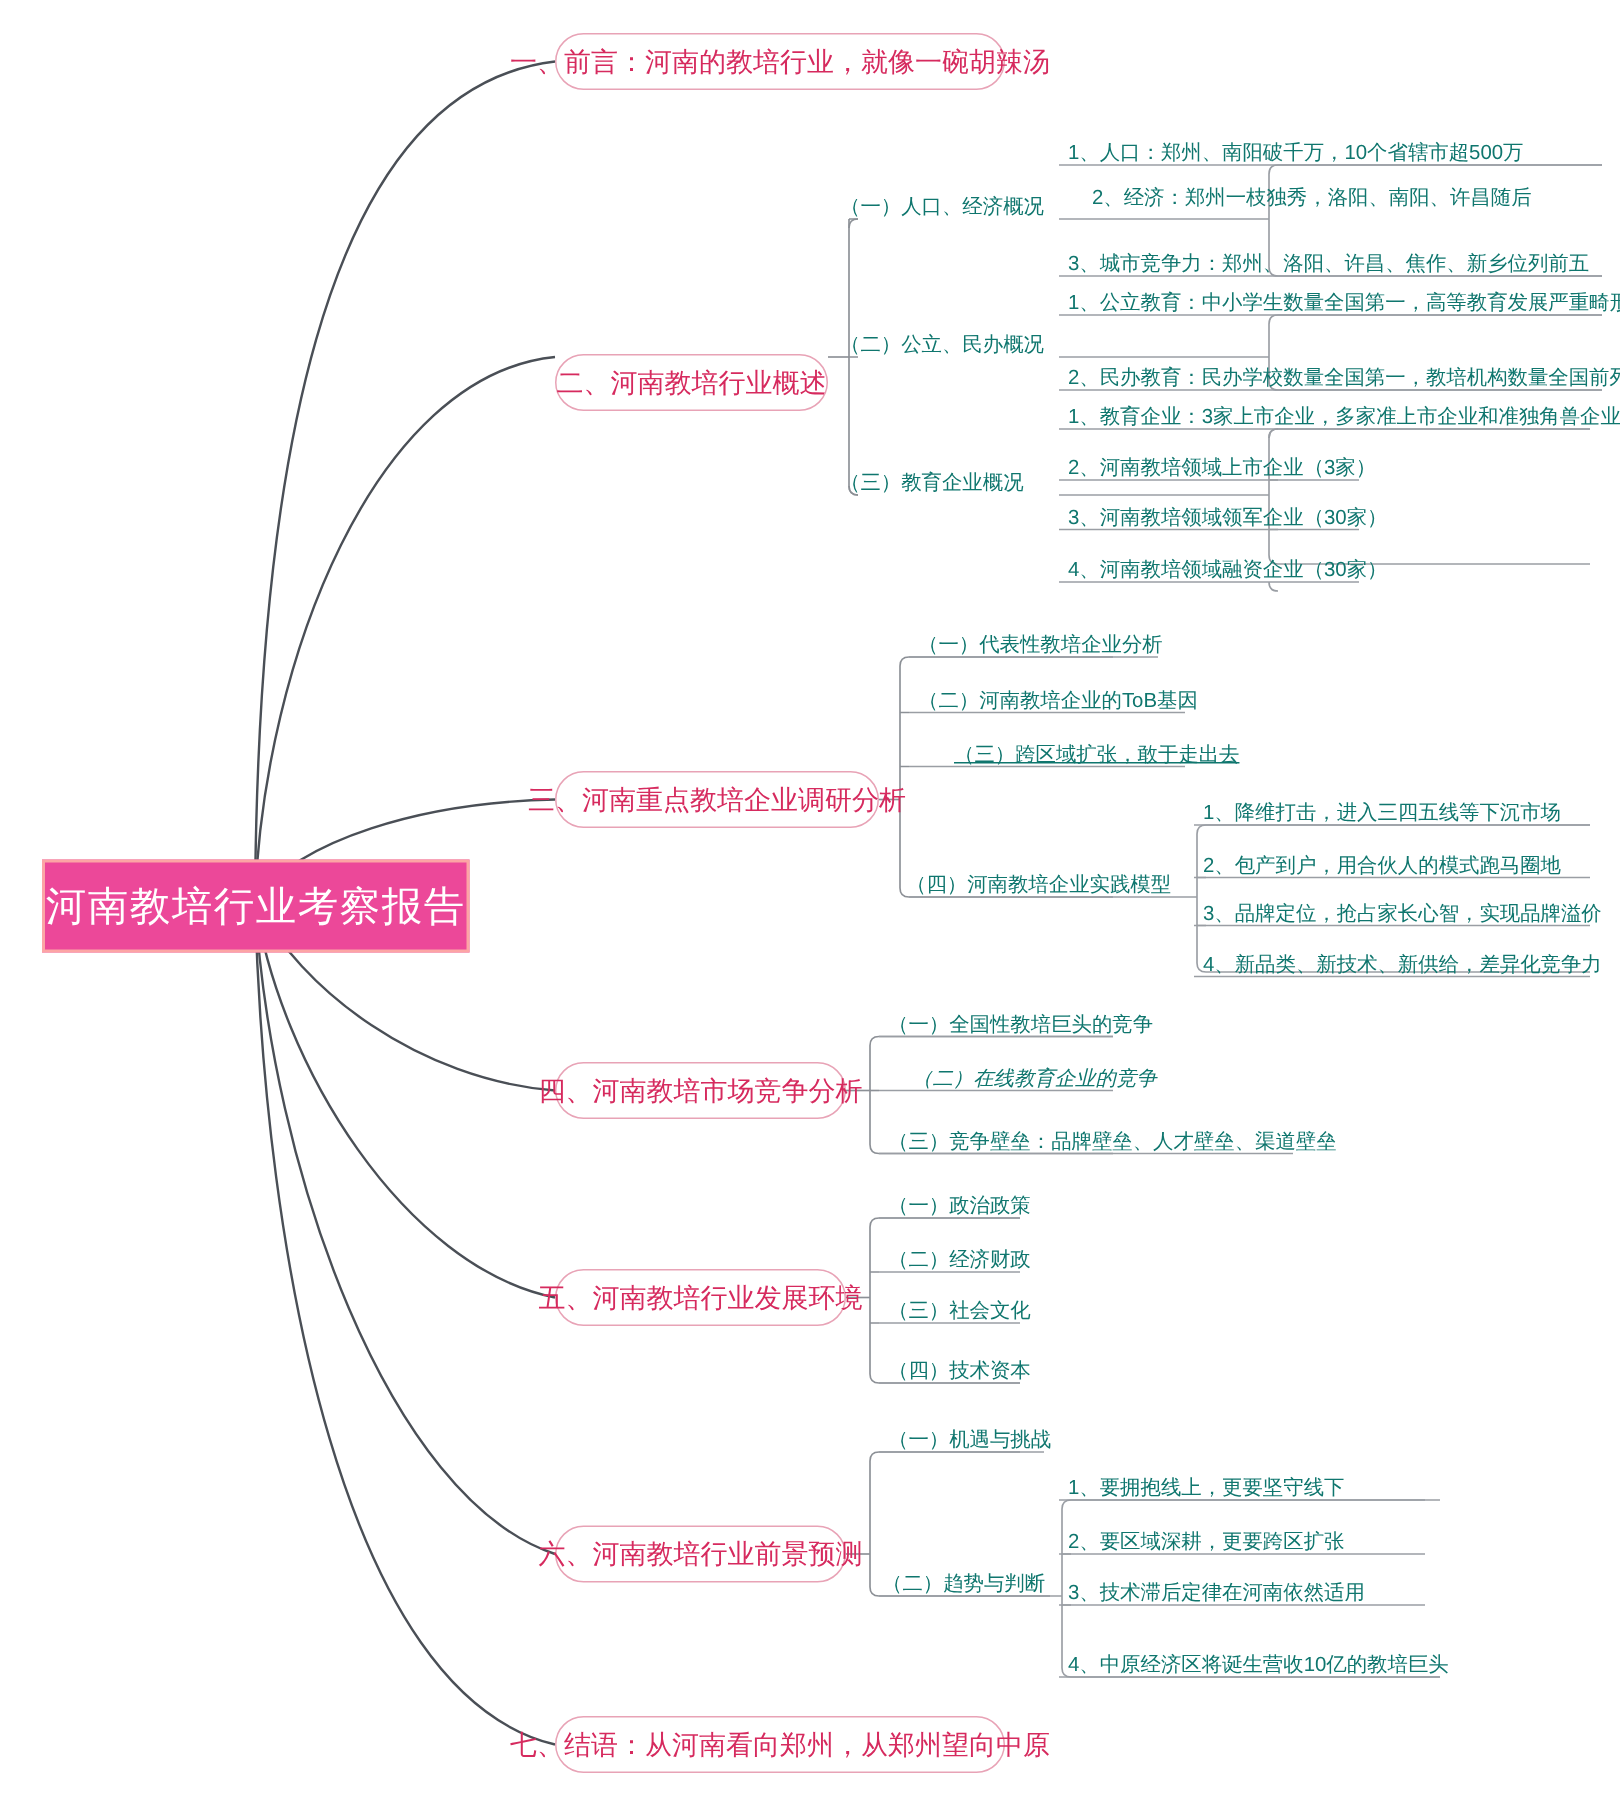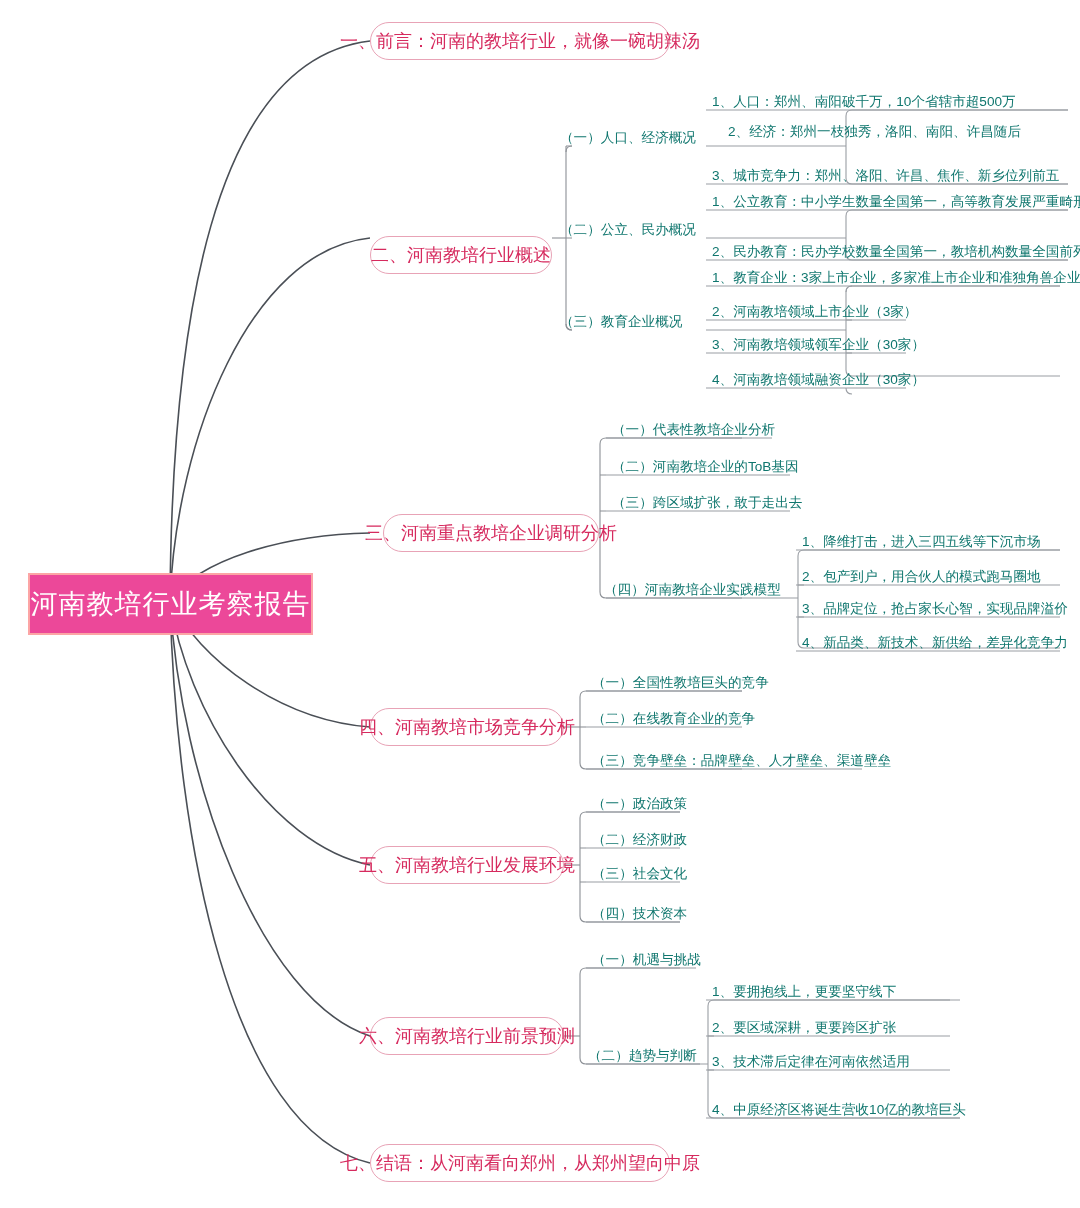--- a/index.html
+++ b/index.html
@@ -113,21 +113,21 @@
 </div>
 
 <div class="l1" style="left:370px;top:22px;width:300px;height:38px;">
   <span>一、前言：河南的教培行业，就像一碗胡辣汤</span>
 </div>
 
 <div class="l1" style="left:370px;top:236px;width:182px;height:38px;">
   <span>二、河南教培行业概述</span>
 </div>
 
-<div class="l1" style="left:383px;top:514px;width:216px;height:38px;text-align:right;">
+<div class="l1" style="left:370px;top:514px;width:216px;height:38px;text-align:right;">
   <span>三、河南重点教培企业调研分析</span>
 </div>
 
 <div class="l1" style="left:370px;top:708px;width:194px;height:38px;">
   <span>四、河南教培市场竞争分析</span>
 </div>
 
 <div class="l1" style="left:370px;top:846px;width:194px;height:38px;">
   <span>五、河南教培行业发展环境</span>
 </div>
@@ -151,30 +151,30 @@
 <div class="l3" style="left:712px;top:195px;">1、公立教育：中小学生数量全国第一，高等教育发展严重畸形</div>
 <div class="l3" style="left:712px;top:245px;">2、民办教育：民办学校数量全国第一，教培机构数量全国前列</div>
 
 <div class="l3" style="left:712px;top:271px;">1、教育企业：3家上市企业，多家准上市企业和准独角兽企业</div>
 <div class="l3" style="left:712px;top:305px;">2、河南教培领域上市企业（3家）</div>
 <div class="l3" style="left:712px;top:338px;">3、河南教培领域领军企业（30家）</div>
 <div class="l3" style="left:712px;top:373px;">4、河南教培领域融资企业（30家）</div>
 
 <div class="l2" style="left:612px;top:423px;">（一）代表性教培企业分析</div>
 <div class="l2" style="left:612px;top:460px;">（二）河南教培企业的ToB基因</div>
-<div class="l2" style="left:612px;top:496px;">（三）跨区域扩张，敢于走出去</div>
+<div class="l2" style="left:636px;top:496px;text-decoration:underline;">（三）跨区域扩张，敢于走出去</div>
 <div class="l2" style="left:604px;top:583px;">（四）河南教培企业实践模型</div>
 
 <div class="l3" style="left:802px;top:535px;">1、降维打击，进入三四五线等下沉市场</div>
 <div class="l3" style="left:802px;top:570px;">2、包产到户，用合伙人的模式跑马圈地</div>
 <div class="l3" style="left:802px;top:602px;">3、品牌定位，抢占家长心智，实现品牌溢价</div>
 <div class="l3" style="left:802px;top:636px;">4、新品类、新技术、新供给，差异化竞争力</div>
 
 <div class="l2" style="left:592px;top:676px;">（一）全国性教培巨头的竞争</div>
-<div class="l2" style="left:592px;top:712px;">（二）在线教育企业的竞争</div>
+<div class="l2" style="left:608px;top:712px;font-style:italic;">（二）在线教育企业的竞争</div>
 <div class="l2" style="left:592px;top:754px;">（三）竞争壁垒：品牌壁垒、人才壁垒、渠道壁垒</div>
 
 <div class="l2" style="left:592px;top:797px;">（一）政治政策</div>
 <div class="l2" style="left:592px;top:833px;">（二）经济财政</div>
 <div class="l2" style="left:592px;top:867px;">（三）社会文化</div>
 <div class="l2" style="left:592px;top:907px;">（四）技术资本</div>
 
 <div class="l2" style="left:592px;top:953px;">（一）机遇与挑战</div>
 <div class="l2" style="left:588px;top:1049px;text-align:center;">（二）趋势与判断</div>
 

